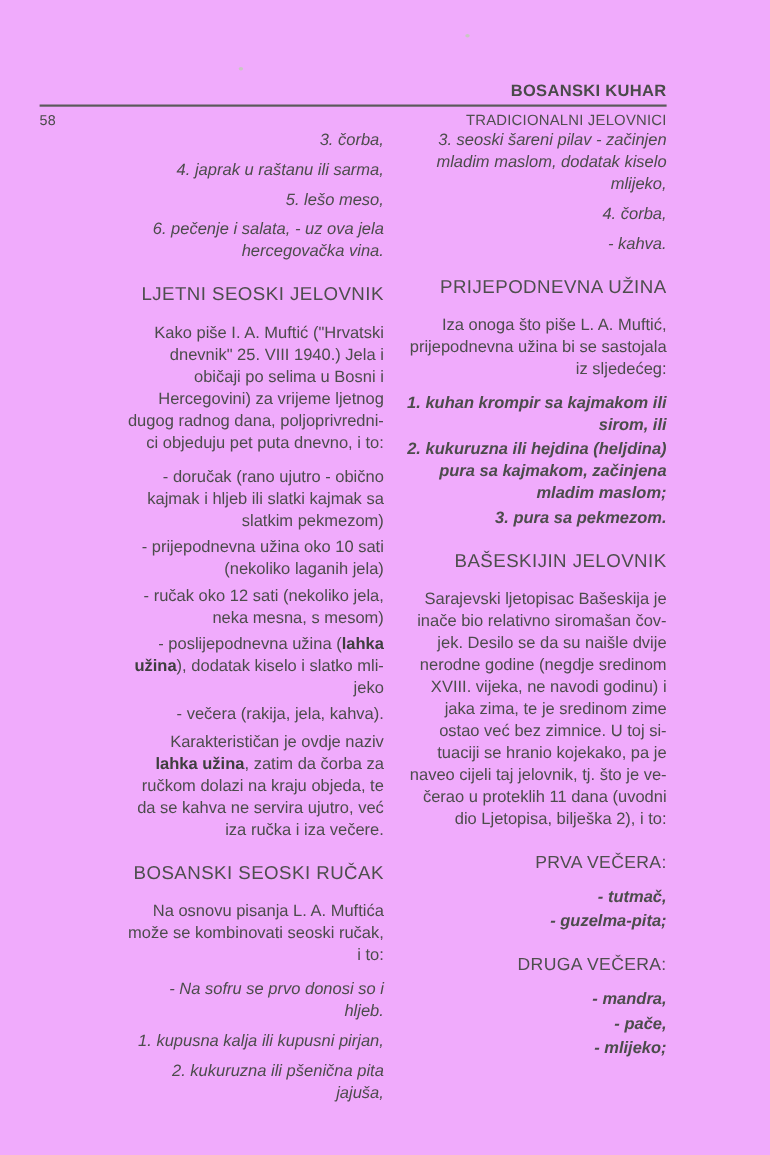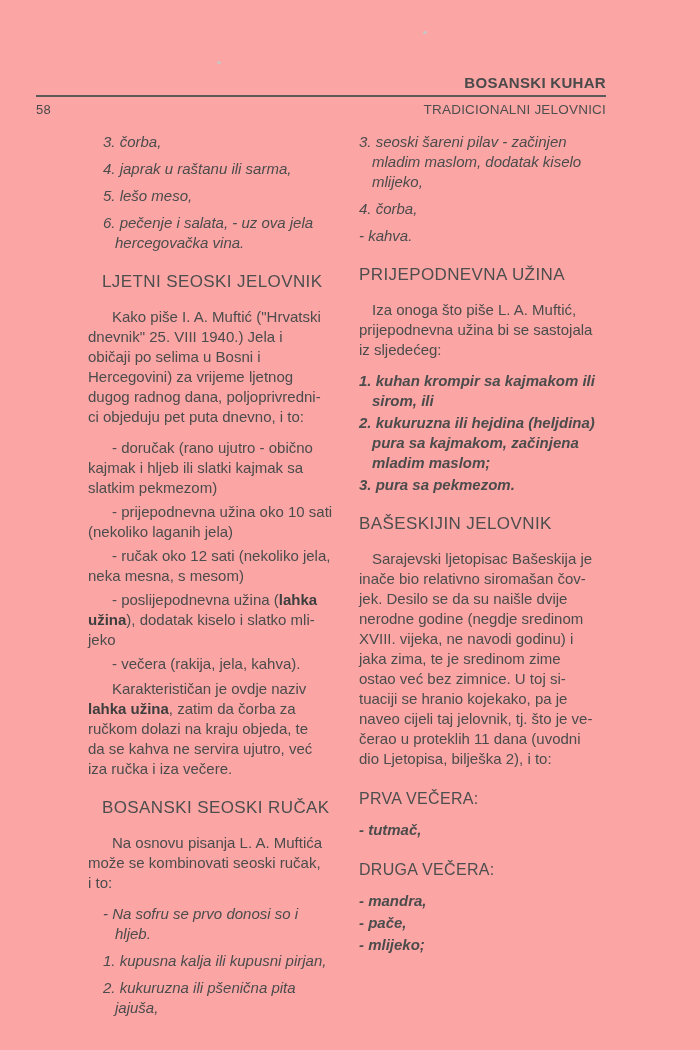--- a/index.html
+++ b/index.html
@@ -6,21 +6,21 @@
   body{
     width:700px;height:1050px;
     background:#edecea;
     font-family:"Liberation Sans","DejaVu Sans",sans-serif;
     color:#4c4c4c;
     position:relative;
     overflow:hidden;
   }
   .page{
     position:absolute;inset:0;
-    background:#fca5a5;
+    background:#f0abfc;
     padding:74px 94px 0 36px;
     box-sizing:border-box;
   }
   
   .header-title{
     text-align:right;
     font-weight:bold;
     font-size:15px;
     line-height:18px;
     color:#4a4a4a;
@@ -36,22 +36,22 @@
     line-height:17px;
     color:#4f4f4f;
     padding-top:4px;
     letter-spacing:.2px;
   }
   .page-number{font-size:13px;color:#4a4a4a;}
   
   .columns{
     display:flex;
     gap:10px;
-    margin-top:14px;
     padding-left:52px;
+    text-align:right;
   }
   .col{box-sizing:border-box;}
   .col-left{width:262px;}
   .col-right{width:248px;}
   
   .h2{
     font-size:17px;
     font-weight:400;
     color:#4e4e4e;
     letter-spacing:.4px;
@@ -202,20 +202,21 @@
 jaka zima, te je sredinom zime
 ostao već bez zimnice. U toj si-
 tuaciji se hranio kojekako, pa je
 naveo cijeli taj jelovnik, tj. što je ve-
 čerao u proteklih 11 dana (uvodni
 dio Ljetopisa, bilješka 2), i to:</p>
 
       <div class="h3">PRVA VEČERA:</div>
       <div class="list tight">
         <div class="item">- tutmač,</div>
+        <div class="item">- guzelma-pita;</div>
       </div>
 
       <div class="h3">DRUGA VEČERA:</div>
       <div class="list tight">
         <div class="item">- mandra,</div>
         <div class="item">- pače,</div>
         <div class="item">- mlijeko;</div>
       </div>
 
     </div>

